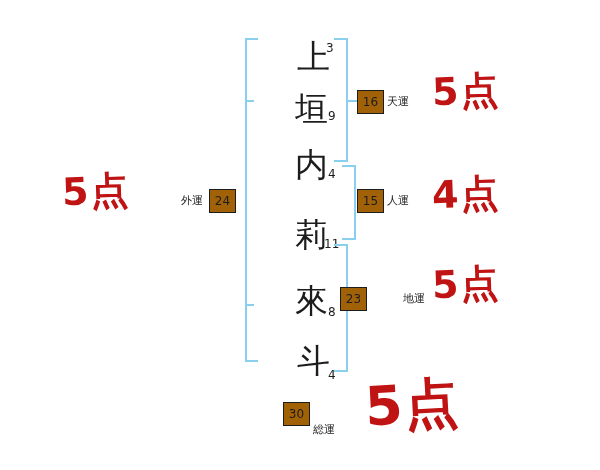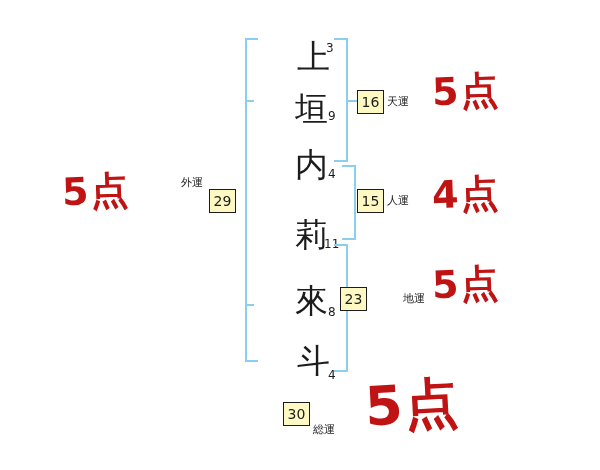--- a/index.html
+++ b/index.html
@@ -7,22 +7,22 @@
     width:600px;height:470px;background:#ffffff;position:relative;
     font-family:"DejaVu Sans",sans-serif;overflow:hidden;
     --ink:#1c1c1c;--bracket:#8bcfef;--score:#c01313;
   }
   .abs{position:absolute;}
   .kanji{font-size:33px;color:var(--ink);line-height:1;}
   .strokes{font-size:12px;color:var(--ink);line-height:1;}
   .bl{position:absolute;background:var(--bracket);}
   .box{
     position:absolute;width:25px;height:22px;border:1.5px solid var(--ink);
-    background:#fef9c3;display:flex;align-items:center;justify-content:center;
-    font-size:14px;color:var(--ink);
+    background:#a16207;display:flex;align-items:center;justify-content:center;
+    font-size:12px;color:var(--ink);
   }
   .flabel{position:absolute;font-size:11px;color:var(--ink);line-height:1;text-align:center;}
   .score{
     position:absolute;color:var(--score);font-weight:bold;
     font-size:38px;line-height:1;transform:rotate(-2deg);letter-spacing:2px;
   }
   .score-big{font-size:54px;transform:rotate(-3deg);}
 </style>
 </head>
 <body>
@@ -69,22 +69,22 @@
 
   <div class="box" style="left:357px;top:90px">16</div>
   <div class="flabel" style="left:387px;top:96px">天運</div>
 
   <div class="box" style="left:357px;top:189px">15</div>
   <div class="flabel" style="left:387px;top:195px">人運</div>
 
   <div class="box" style="left:340px;top:287px">23</div>
   <div class="flabel" style="left:403px;top:293px">地運</div>
 
-  <div class="flabel" style="left:181px;top:177px">外運</div>
-  <div class="box" style="left:209px;top:189px">29</div>
+  <div class="flabel" style="left:181px;top:195px">外運</div>
+  <div class="box" style="left:209px;top:189px">24</div>
 
   <div class="box" style="left:283px;top:402px">30</div>
   <div class="flabel" style="left:313px;top:424px">総運</div>
 
   <div class="score" style="left:432px;top:72px">5点</div>
   <div class="score" style="left:432px;top:175px">4点</div>
   <div class="score" style="left:432px;top:265px">5点</div>
   <div class="score" style="left:62px;top:172px">5点</div>
   <div class="score score-big" style="left:365px;top:378px">5点</div>
 

